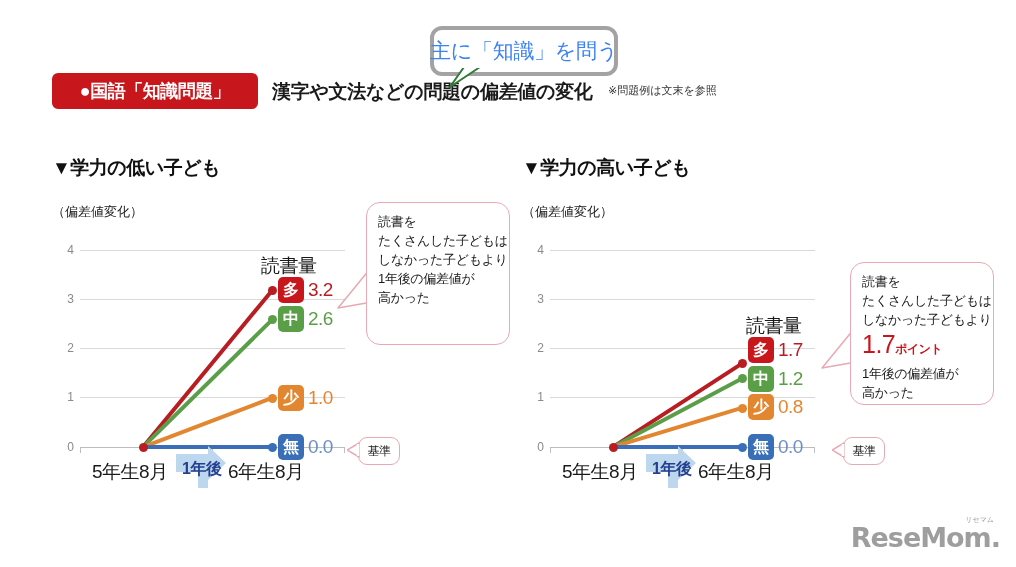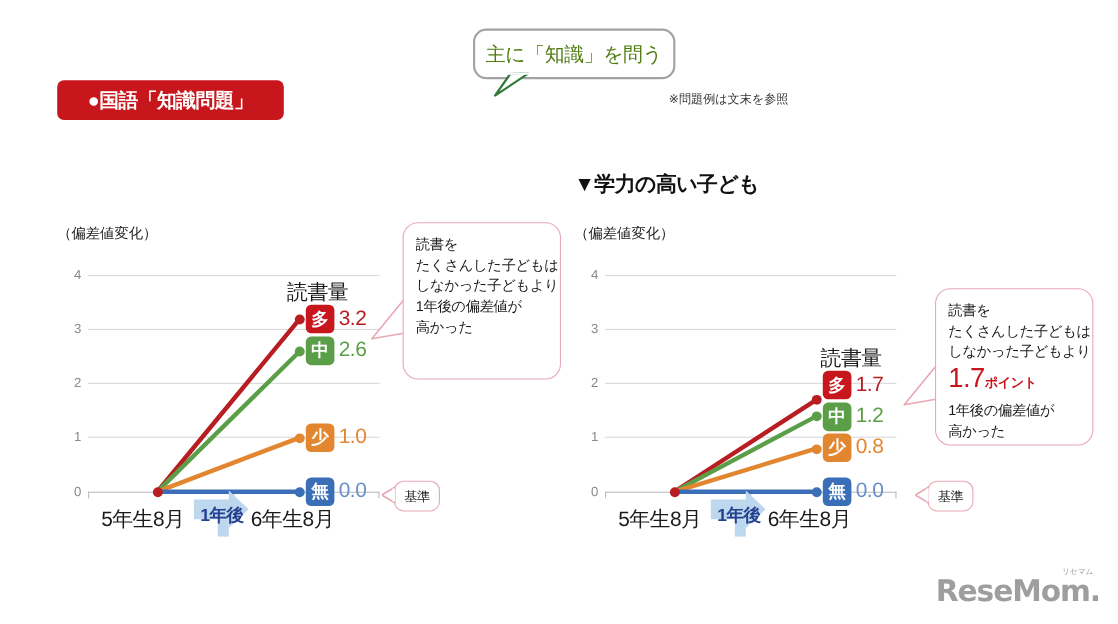--- a/index.html
+++ b/index.html
@@ -24,23 +24,23 @@
     white-space:nowrap;
   }
   .headnote{
     position:absolute;left:608px;top:83px;
     font-size:11px;color:#333333;white-space:nowrap;
   }
 
   
   .greenbub{
     position:absolute;left:430px;top:26px;width:180px;height:42px;
-    border:2px solid #a3a3a3;border-radius:12px;background:#ffffff;
-    display:flex;align-items:center;justify-content:center;
-    color:#4d7c0f;font-size:18px;letter-spacing:-0.3px;white-space:nowrap;
+    border:4px solid #a3a3a3;border-radius:12px;background:#ffffff;
+    display:flex;align-items:center;justify-content:center;
+    color:#3b82f6;font-size:21px;letter-spacing:-0.3px;white-space:nowrap;
   }
   .greenbub-tail{
     position:absolute;left:448px;top:66px;width:34px;height:22px;
   }
 
   
   .sectitle{
     position:absolute;font-size:19px;font-weight:bold;color:#111111;
     letter-spacing:-0.5px;white-space:nowrap;
   }
@@ -118,28 +118,30 @@
     position:absolute;right:6px;top:-7px;font-size:7px;font-weight:normal;
     letter-spacing:0;
   }
 </style>
 </head>
 <body>
 
 <div class="page">
 
   <div class="badge">●国語「知識問題」</div>
+  <div class="headline">漢字や文法などの問題の偏差値の変化</div>
   <div class="headnote">※問題例は文末を参照</div>
 
   <div class="greenbub">主に「知識」を問う</div>
   <svg class="greenbub-tail" viewBox="0 0 34 22">
     <path d="M32 0 L32 1 L2 21 L16 1 Z" fill="#ffffff" stroke="#2f7a36" stroke-width="2" stroke-linejoin="round"></path>
     <line x1="10" y1="0" x2="34" y2="0" stroke="#ffffff" stroke-width="4"></line>
   </svg>
 
+  <div class="sectitle" style="left:52px;top:155px;">▼学力の低い子ども</div>
   <div class="axisnote" style="left:52px;top:203px;">（偏差値変化）</div>
 
   <div class="chart">
 
     <div class="gridline" style="left:80px;top:250px;width:265px;"></div>
     <div class="gridline" style="left:80px;top:299px;width:265px;"></div>
     <div class="gridline" style="left:80px;top:348px;width:265px;"></div>
     <div class="gridline" style="left:80px;top:397px;width:265px;"></div>
 
     <div class="axisline" style="left:80px;top:447px;width:265px;height:1px;"></div>

